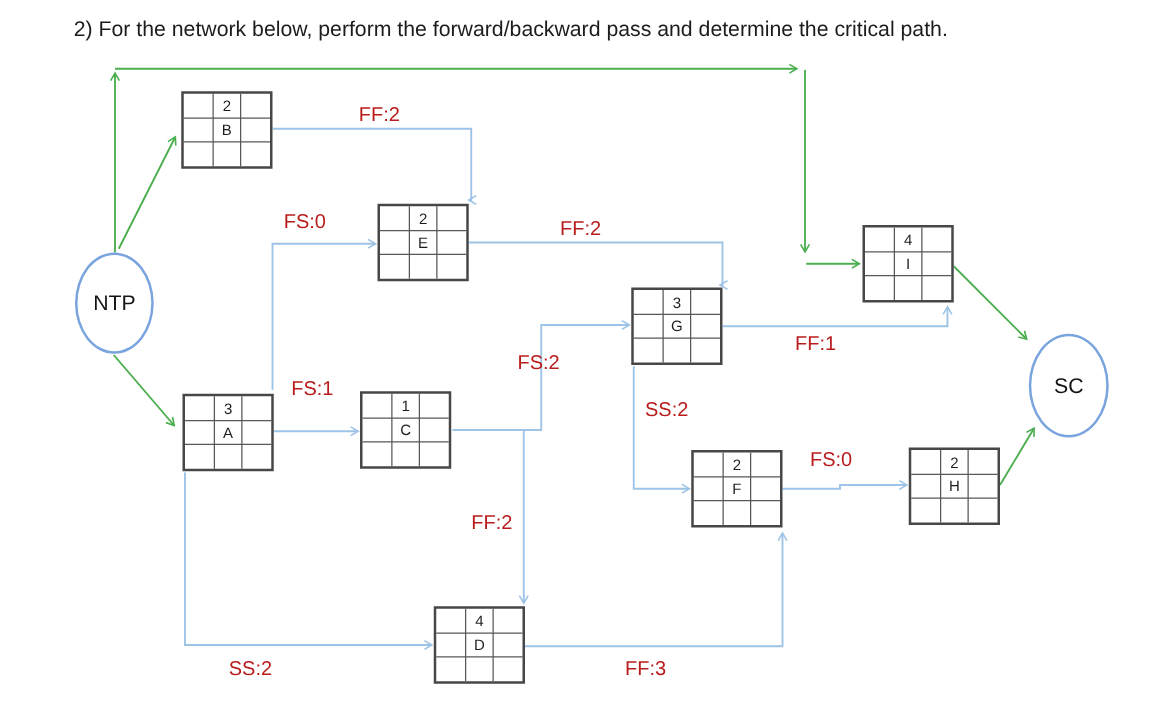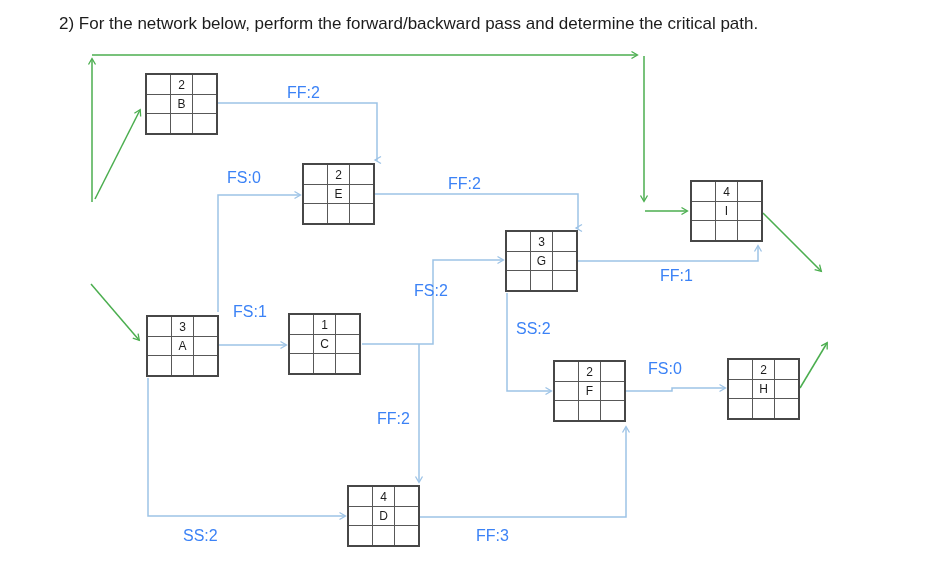--- a/index.html
+++ b/index.html
@@ -15,21 +15,21 @@
         background-size:1px 100%,1px 100%,100% 1px,100% 1px;
         background-position:33.3% 0,66.7% 0,0 33.3%,0 66.7%;
         background-repeat:no-repeat;}
   .node .dur,.node .nm{position:absolute;left:33.3%;width:33.4%;height:33.3%;
         display:flex;align-items:center;justify-content:center;
         font-size:12px;color:#1d1d1d;}
   .node .dur{top:0;}
   .node .nm{top:33.3%;}
   .terminal{position:absolute;border:2px solid #7aa4dd;border-radius:50%;background:#ffffff;
         display:flex;align-items:center;justify-content:center;font-size:17px;color:#141414;}
-  .elabel{position:absolute;font-size:16px;color:#3b82f6;white-space:nowrap;}
+  .elabel{position:absolute;font-size:16px;color:#b91c1c;white-space:nowrap;}
 </style>
 </head>
 <body>
 
 <div class="canvas">
 
   <div class="title">2) For the network below, perform the forward/backward pass and determine the critical path.</div>
 
   <svg class="layer" viewBox="0 0 927 573" xmlns="http://www.w3.org/2000/svg">
     <defs>
@@ -60,20 +60,26 @@
       <path d="M92,55 H637" marker-end="url(#ag)"></path>
       <path d="M644,56 V201" marker-end="url(#ag)"></path>
       <path d="M645,211 H687" marker-end="url(#ag)"></path>
       <path d="M95,199 L140,110" marker-end="url(#ag)"></path>
       <path d="M91,284 L139,340" marker-end="url(#ag)"></path>
       <path d="M763,213 L821,271" marker-end="url(#ag)"></path>
       <path d="M800,388 L827,343" marker-end="url(#ag)"></path>
     </g>
   </svg>
 
+  <div class="terminal" style="left:60px;top:202px;width:59px;height:77px">
+    <span>NTP</span>
+  </div>
+  <div class="terminal" style="left:823px;top:267px;width:60px;height:79px">
+    <span>SC</span>
+  </div>
 
   <div class="node" style="left:145px;top:73px">
     <span class="dur">2</span>
     <span class="nm">B</span>
   </div>
   <div class="node" style="left:302px;top:163px">
     <span class="dur">2</span>
     <span class="nm">E</span>
   </div>
   <div class="node" style="left:146px;top:315px">
@@ -104,19 +110,19 @@
     <span class="dur">4</span>
     <span class="nm">I</span>
   </div>
 
   <div class="elabel" style="left:287px;top:84px">FF:2</div>
   <div class="elabel" style="left:227px;top:169px">FS:0</div>
   <div class="elabel" style="left:448px;top:175px">FF:2</div>
   <div class="elabel" style="left:414px;top:282px">FS:2</div>
   <div class="elabel" style="left:233px;top:303px">FS:1</div>
   <div class="elabel" style="left:516px;top:320px">SS:2</div>
-  <div class="elabel" style="left:660px;top:267px">FF:1</div>
+  <div class="elabel" style="left:636px;top:267px">FF:1</div>
   <div class="elabel" style="left:377px;top:410px">FF:2</div>
   <div class="elabel" style="left:183px;top:527px">SS:2</div>
-  <div class="elabel" style="left:476px;top:527px">FF:3</div>
+  <div class="elabel" style="left:500px;top:527px">FF:3</div>
   <div class="elabel" style="left:648px;top:360px">FS:0</div>
 
 </div>
 
 </body></html>

